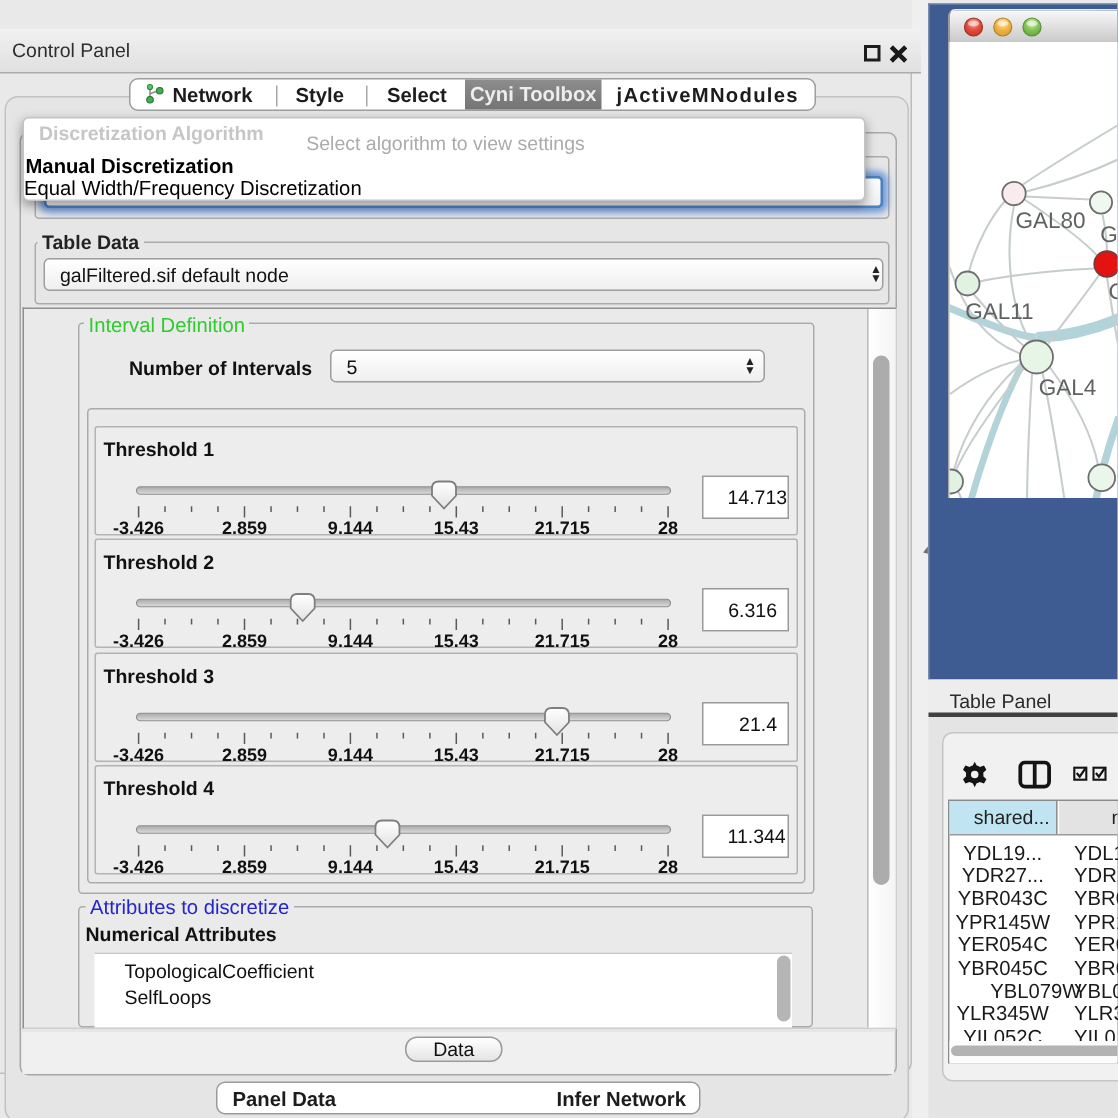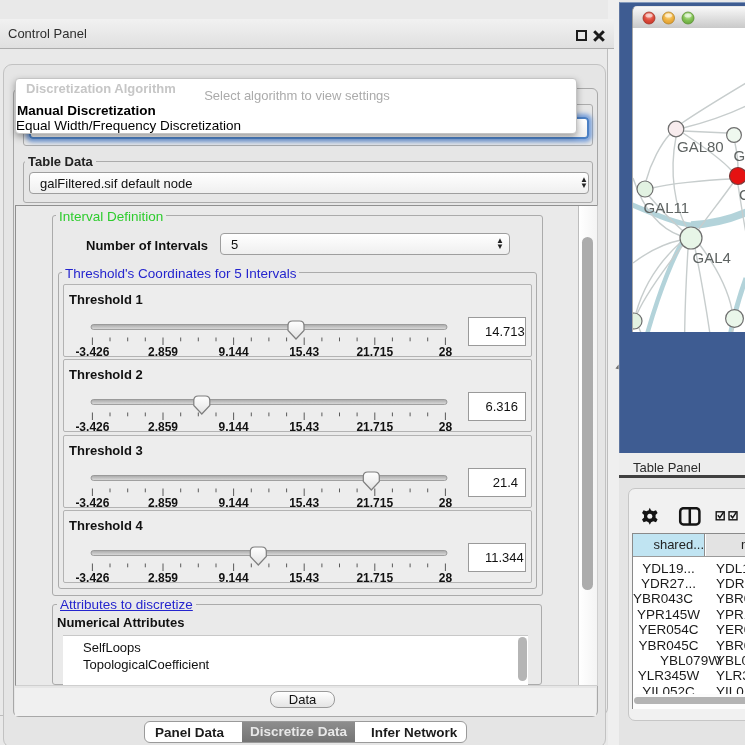--- a/index.html
+++ b/index.html
@@ -65,21 +65,21 @@
             border-left:1px solid #AAAAAA; overflow:hidden; }
   #tpstrip { position:absolute; left:619px; top:453px; width:126px; height:25px; background:#EDEDED;
              border-bottom:3px solid #404040; }
   #tpstrip .t { position:absolute; left:14px; top:7px; font-size:13px; color:#2A2A2A; }
   #lowbg { position:absolute; left:619px; top:478px; width:126px; height:267px; background:#E4E4E4; }
   #tablepanel { position:absolute; left:628px; top:488px; width:130px; height:233px; background:#F1F1F1;
                 border:1px solid #C6C6C6; border-radius:7px; }
   #tablebox { position:absolute; left:632px; top:533px; width:114px; height:176px; background:#FFF;
               border:1px solid #8A8A8A; overflow:hidden; }
   .hdr1 { position:absolute; left:0px; top:0px; width:72px; height:22px; background:#C0E4F2;
-          border-right:1px solid #8E8E8E; font-size:13px; color:#222; text-align:right; text-indent:12px; line-height:22px; }
+          border-right:1px solid #8E8E8E; font-size:13px; color:#222; text-align:center; text-indent:12px; line-height:22px; }
   .hdr2 { position:absolute; left:73px; top:0px; width:40px; height:22px; background:#E3E3E3;
           font-size:13px; color:#222; line-height:22px; padding-left:35px; }
   .row { position:absolute; font-size:13.5px; color:#1A1A1A; height:15.4px; line-height:15.4px; }
 </style>
 </head>
 <body>
 <div id="divider" style="position:absolute;left:608px;top:0;width:11px;height:745px;background:#EFEFEF;"></div>
 <div id="win">
   <div id="titlebar">
       <span class="t">Control Panel</span>
@@ -108,21 +108,20 @@
 
   <div class="group" style="left:52px;top:196px;width:491px;height:381px;"></div>
   <div class="gtitle" style="left:56px;top:190px;background:#EAEAEA;color:#2ECC2E;text-align:right;">Interval Definition</div>
   <div class="abs" style="left:86px;top:219px;font-size:13px;font-weight:bold;color:#111;">Number of Intervals</div>
   <div class="combo" style="left:220px;top:214px;width:290px;height:22px;">
     <span class="txt">5</span>
     <span class="arr" style="left:275px;top:4px;">▲<br>▼</span>
   </div>
 
   <div class="group" style="left:58px;top:253px;width:479px;height:317px;"></div>
-  <div class="gtitle" style="left:62px;top:247px;background:#EAEAEA;color:#2525CE;">Threshold's Coordinates for 5 Intervals</div>
   <div id="tp1" class="tpanel" style="top:265px;">
       <div class="tt">Threshold 1</div>
       <svg class="abs" style="left:0;top:0;" width="469" height="73" viewBox="0 0 469 73">
         <defs>
           <linearGradient id="thg" x1="0" y1="0" x2="0" y2="1">
             <stop offset="0" stop-color="#FFFFFF"></stop>
             <stop offset="1" stop-color="#E2E2E2"></stop>
           </linearGradient>
           <linearGradient id="trg" x1="0" y1="0" x2="0" y2="1">
             <stop offset="0" stop-color="#A8A8A8"></stop>
@@ -291,32 +290,47 @@
         <text x="169.6" y="71" text-anchor="middle" font-size="12px" font-weight="bold" fill="#111">9.144</text>
         <text x="240.2" y="71" text-anchor="middle" font-size="12px" font-weight="bold" fill="#111">15.43</text>
         <text x="310.8" y="71" text-anchor="middle" font-size="12px" font-weight="bold" fill="#111">21.715</text>
         <text x="381.4" y="71" text-anchor="middle" font-size="12px" font-weight="bold" fill="#111">28</text>
         <path d="M186.3,40.5 L186.3,45.5 L194.3,54 L202.3,45.5 L202.3,40.5 Q202.3,36 197.8,36 L190.8,36 Q186.3,36 186.3,40.5 Z" fill="url(#thg)" stroke="#7E7E7E" stroke-width="1.2"></path>
       </svg>
       <div class="vbox">11.344</div>
     </div>
 
   <div class="group" style="left:52px;top:585px;width:490px;height:81px;"></div>
-  <div class="gtitle" style="left:57px;top:578px;background:#EAEAEA;color:#2525CE;text-decoration:underline;">Attributes to discretize</div>
+  <div class="gtitle" style="left:57px;top:578px;background:#EAEAEA;color:#2525CE;">Attributes to discretize</div>
   <div class="abs" style="left:57px;top:596px;font-size:13px;font-weight:bold;color:#111;">Numerical Attributes</div>
   <div id="attrlist">
+      <div>TopologicalCoefficient</div>
       <div>SelfLoops</div>
-      <div>TopologicalCoefficient</div>
     </div>
   <div id="alsb"></div>
   <div id="apply">Data</div>
   <div id="btabs">
     <span class="abs" style="left:10px;top:3px;">Panel Data</span>
-    <div class="dark">Discretize Data</div>
     <span class="abs" style="left:226px;top:3px;">Infer Network</span>
+  </div>
+  <div id="tabbar">
+    <svg class="abs" style="left:10px;top:2px;" width="14" height="16" viewBox="0 0 14 16">
+      <line x1="3" y1="4" x2="3" y2="11" stroke="#8A8A8A" stroke-width="1"></line>
+      <line x1="3" y1="7.5" x2="8.5" y2="5.5" stroke="#8A8A8A" stroke-width="1"></line>
+      <circle cx="3" cy="3" r="1.7" fill="#5BC766" stroke="#2E8A3C" stroke-width="0.7"></circle>
+      <circle cx="3" cy="11.5" r="2.2" fill="#3FAE4F" stroke="#23762F" stroke-width="0.7"></circle>
+      <circle cx="9.5" cy="5.5" r="2.2" fill="#3FAE4F" stroke="#23762F" stroke-width="0.7"></circle>
+    </svg>
+    <span class="abs" style="left:28px;top:3px;">Network</span>
+    <div class="sep" style="left:97px;"></div>
+    <span class="abs" style="left:110px;top:3px;">Style</span>
+    <div class="sep" style="left:157px;"></div>
+    <span class="abs" style="left:171px;top:3px;">Select</span>
+    <div class="dark">Cyni Toolbox</div>
+    <span class="abs" style="left:324px;top:3px;letter-spacing:0.85px;">jActiveMNodules</span>
   </div>
 </div>
 
 <div id="popup">
   <div class="abs" style="left:10px;top:2px;font-size:13px;font-weight:bold;color:#C6C6C6;">Discretization Algorithm</div>
   <div class="abs" style="left:0;top:9px;width:562px;text-align:center;font-size:13px;color:#ABABAB;">Select algorithm to view settings</div>
   <div class="abs" style="left:1px;top:24px;font-size:13.5px;font-weight:bold;color:#000;">Manual Discretization</div>
   <div class="abs" style="left:0px;top:39px;font-size:13.5px;color:#000;">Equal Width/Frequency Discretization</div>
 </div>
 
@@ -427,21 +441,21 @@
 <div id="tablebox">
   <div class="hdr1">shared...</div>
   <div class="hdr2">n</div>
   <div class="abs" style="left:0;top:22px;width:113px;height:1px;background:#9A9A9A;"></div>
 </div>
 <div id="rows">
     <div class="row" style="left:633px;top:560.5px;width:71px;text-align:center;">YDL19...</div>
     <div class="row" style="left:716px;top:560.5px;">YDL1</div>
     <div class="row" style="left:633px;top:575.9px;width:71px;text-align:center;">YDR27...</div>
     <div class="row" style="left:716px;top:575.9px;">YDR2</div>
-    <div class="row" style="left:633px;top:591.3px;width:71px;">YBR043C</div>
+    <div class="row" style="left:633px;top:591.3px;width:71px;text-align:center;">YBR043C</div>
     <div class="row" style="left:716px;top:591.3px;">YBR0</div>
     <div class="row" style="left:633px;top:606.7px;width:71px;text-align:center;">YPR145W</div>
     <div class="row" style="left:716px;top:606.7px;">YPR1</div>
     <div class="row" style="left:633px;top:622.1px;width:71px;text-align:center;">YER054C</div>
     <div class="row" style="left:716px;top:622.1px;">YER0</div>
     <div class="row" style="left:633px;top:637.5px;width:71px;text-align:center;">YBR045C</div>
     <div class="row" style="left:716px;top:637.5px;">YBR0</div>
     <div class="row" style="left:633px;top:652.9px;width:71px;text-align:center;margin-left:22px;">YBL079W</div>
     <div class="row" style="left:716px;top:652.9px;">YBL0</div>
     <div class="row" style="left:633px;top:668.3px;width:71px;text-align:center;">YLR345W</div>

